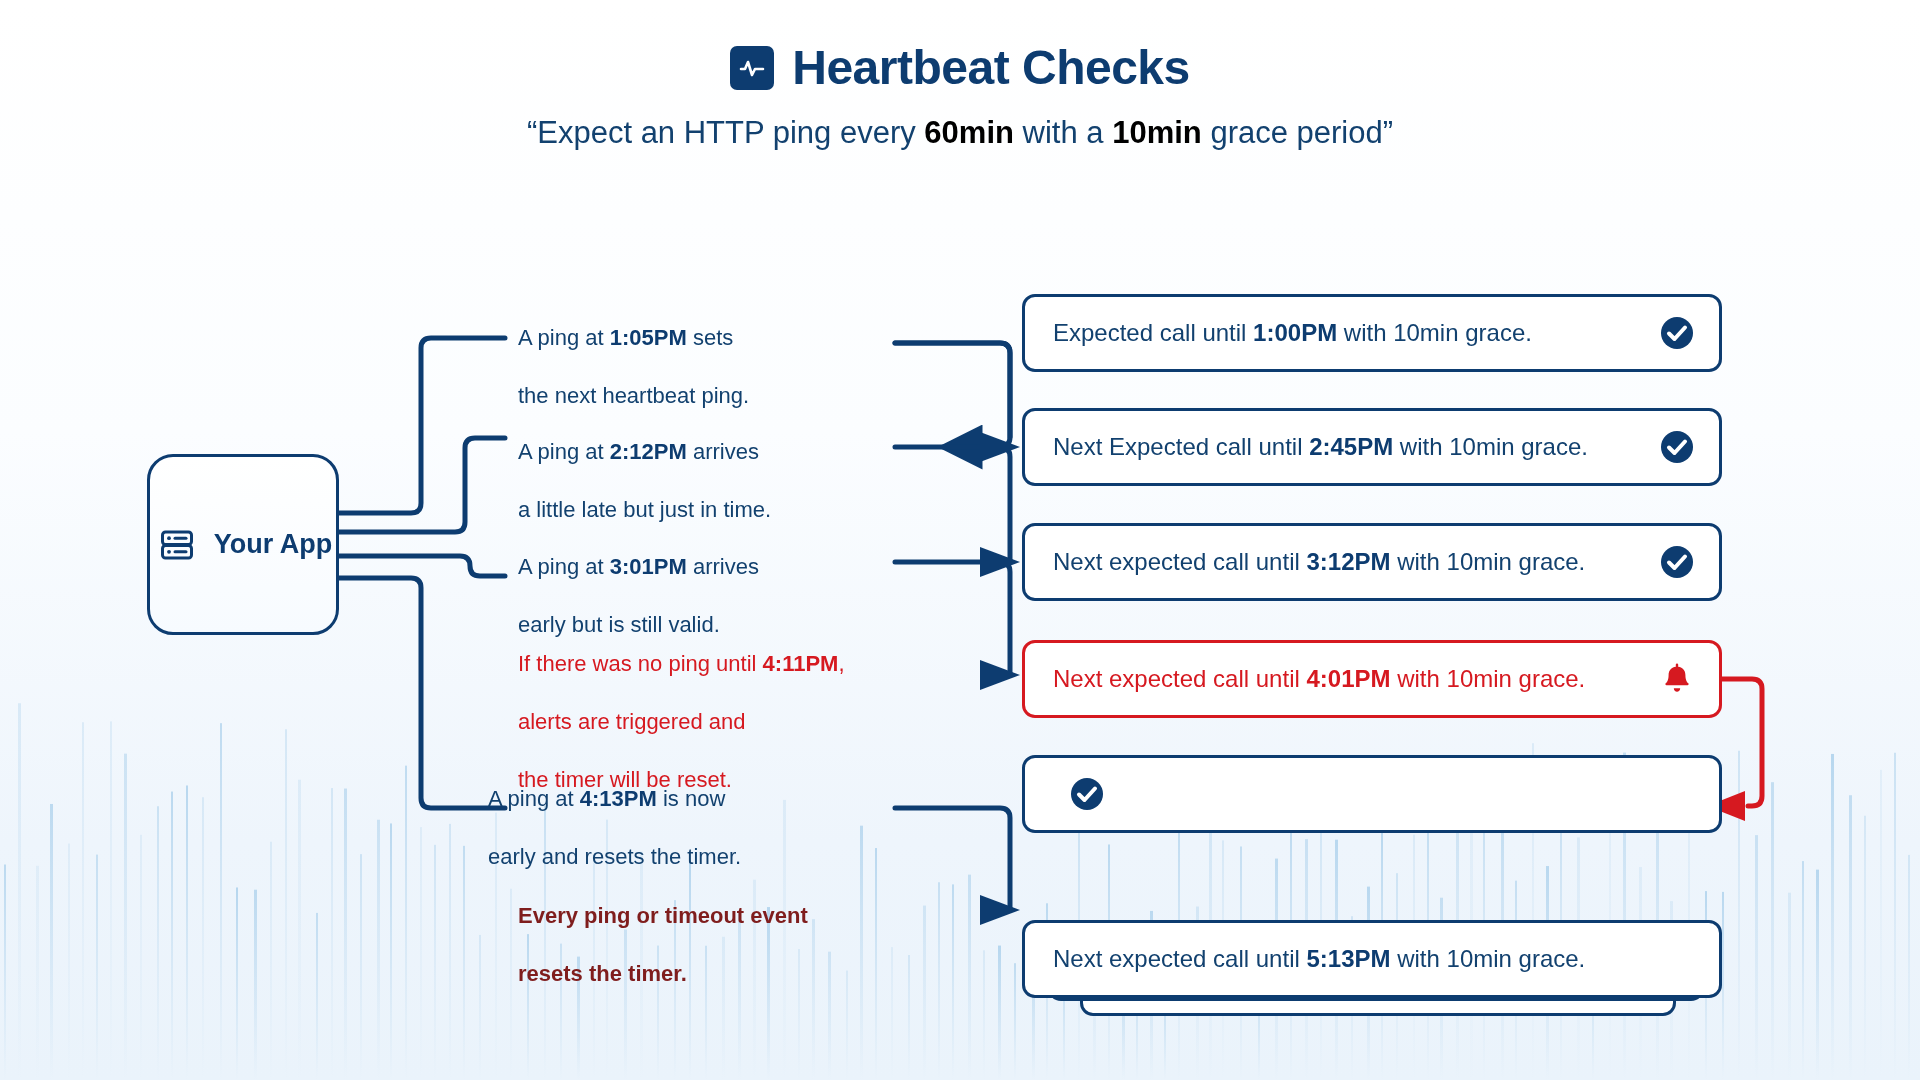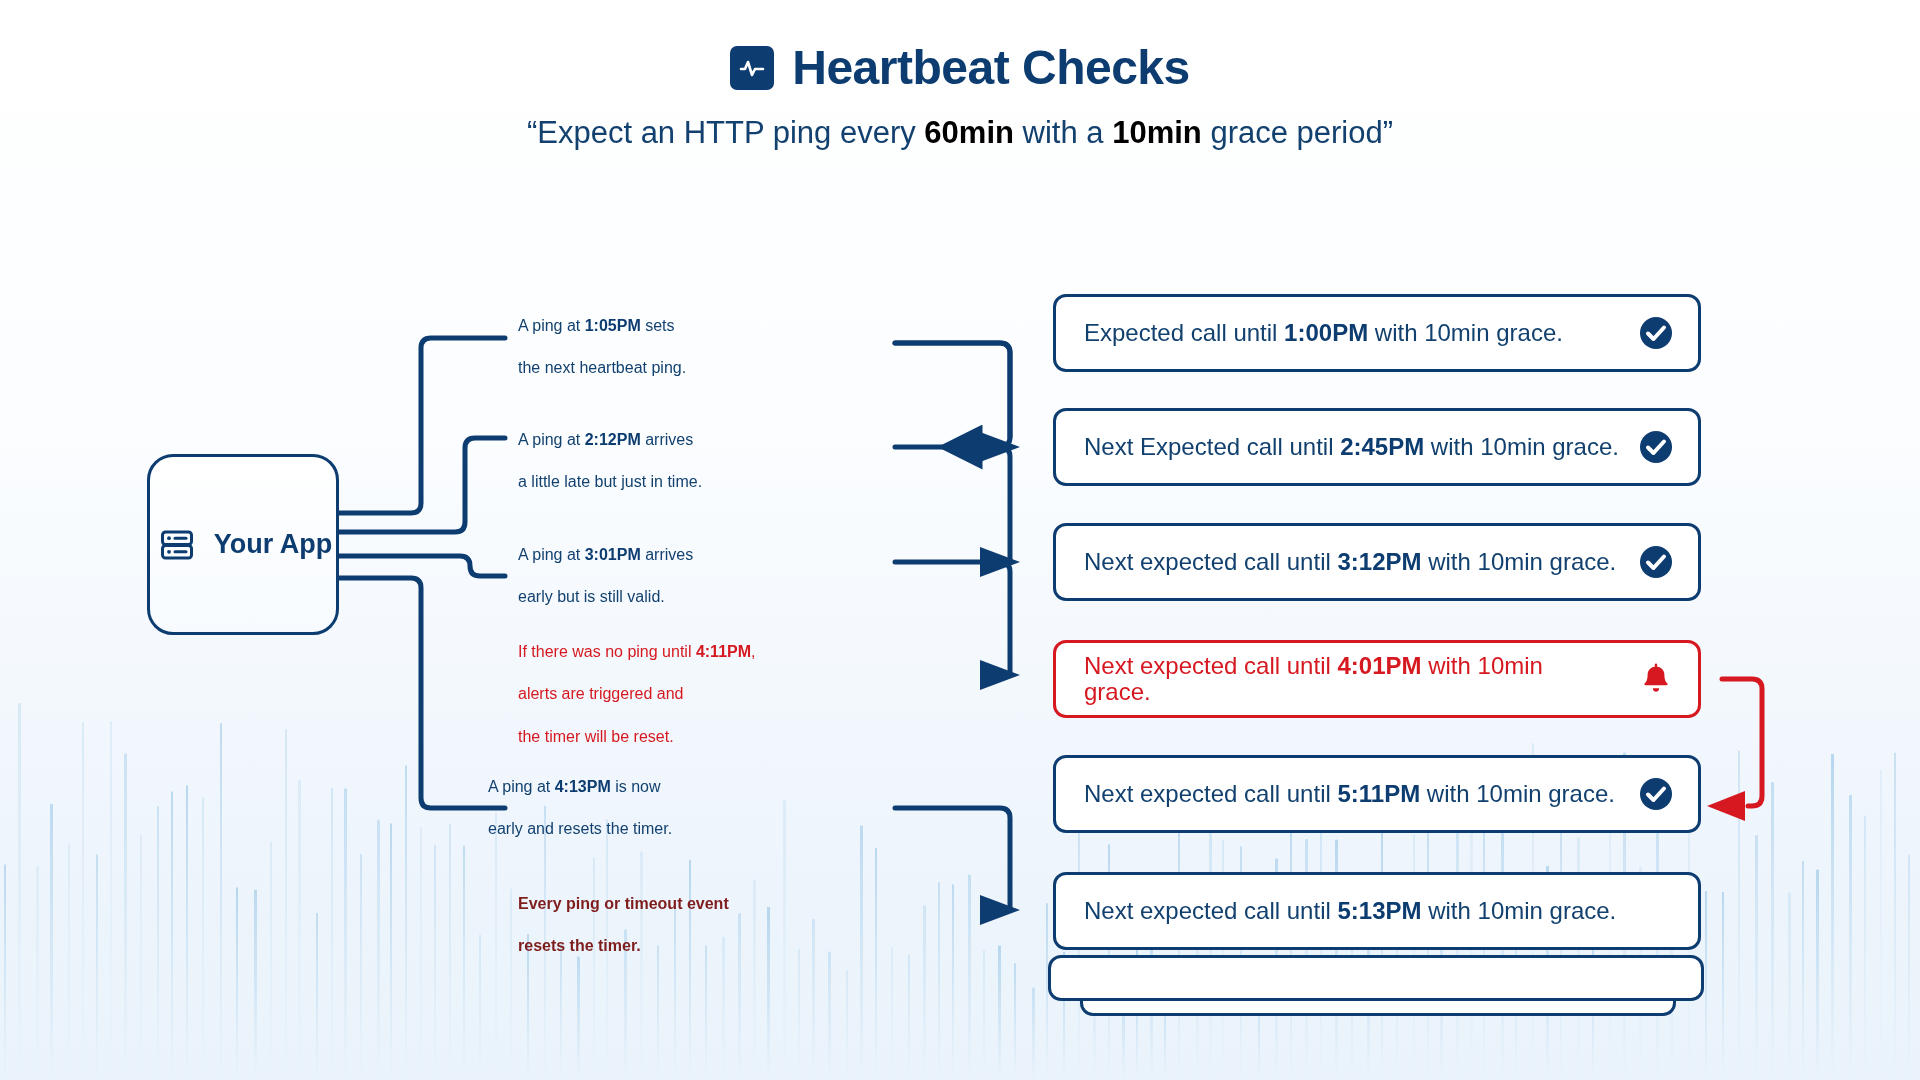--- a/index.html
+++ b/index.html
@@ -20,30 +20,30 @@
   .subtitle b{font-weight:bold;color:#000000;}
 
   
   .app-box{position:absolute;left:147px;top:454px;width:186px;height:175px;
     border:3px solid #0d3c70;border-radius:26px;
     background:linear-gradient(180deg,#ffffff 0%,#f7fbff 100%);
     display:flex;flex-direction:row;align-items:center;justify-content:center;gap:14px;}
   .app-label{font-size:27px;font-weight:bold;color:#0d3c70;}
 
   
-  .step{position:absolute;font-size:16px;line-height:1.32;color:#12416f;white-space:pre-line;}
+  .step{position:absolute;font-size:22px;line-height:1.32;color:#12416f;white-space:pre-line;}
   .step b{font-weight:bold;color:#0d3c70;}
   .step.alert{color:#d61920;}
   .step.alert b{color:#d61920;}
   .step.summary{color:#7f1d1d;font-weight:bold;}
 
   
-  .card{position:absolute;left:1022px;width:648px;height:78px;
+  .card{position:absolute;left:1022px;width:700px;height:78px;
     border:3px solid #0d3c70;border-radius:13px;background:#ffffff;
-    display:flex;align-items:center;box-sizing:border-box;padding:0 22px 0 28px;z-index:3;margin-left:31px;}
+    display:flex;align-items:center;box-sizing:border-box;padding:0 22px 0 28px;z-index:3;}
   .card.alert{border-color:#d61920;}
   .card-text{font-size:24px;color:#12416f;flex:1 1 auto;line-height:1.1;}
   .card-text b{font-weight:bold;color:#0d3c70;}
   .card.alert .card-text{color:#d61920;}
   .card.alert .card-text b{color:#d61920;}
   .card-icon{flex:0 0 auto;display:flex;align-items:center;justify-content:center;
     width:40px;height:40px;margin-left:14px;}
 
   
   .ghost{position:absolute;border:3px solid #0d3c70;border-radius:13px;background:#ffffff;z-index:2;}
@@ -821,28 +821,25 @@
   <span class="card-icon">
     <svg width="34" height="34" viewBox="0 0 34 34">
       <path d="M17 4.5 c-5 0-8.4 3.6-8.4 8.4 0 5.6-1.9 7.4-2.9 8.4 -0.7 0.7-0.2 2 0.8 2 h21 c1 0 1.5-1.3 0.8-2 -1-1-2.9-2.8-2.9-8.4 0-4.8-3.4-8.4-8.4-8.4 z" fill="#d61920"></path>
       <path d="M13.8 26.3 h6.4 c0 2-1.5 3.4-3.2 3.4 -1.7 0-3.2-1.4-3.2-3.4 z" fill="#d61920"></path>
       <rect x="15.8" y="1.5" width="2.4" height="3.6" rx="1.2" fill="#d61920"></rect>
     </svg>
   </span>
 </div>
 
 <div class="card" style="top:755px;">
-  <span class="card-text">
-    <span>Next expected call until </span><b>5:11PM</b><span> with 10min grace.</span>
-  </span>
   <span class="card-icon">
     <svg width="36" height="36" viewBox="0 0 36 36">
       <circle cx="18" cy="18" r="16" fill="#0d3c70"></circle>
       <polyline points="10,18.5 15.5,24 26,12.5" fill="none" stroke="#ffffff" stroke-width="4" stroke-linecap="round" stroke-linejoin="round"></polyline>
     </svg>
   </span>
 </div>
 
-<div class="card" style="top:872px;">
+<div class="card" style="top:920px;">
   <span class="card-text">
     <span>Next expected call until </span><b>5:13PM</b><span> with 10min grace.</span>
   </span>
 </div>
 
 </body></html>

